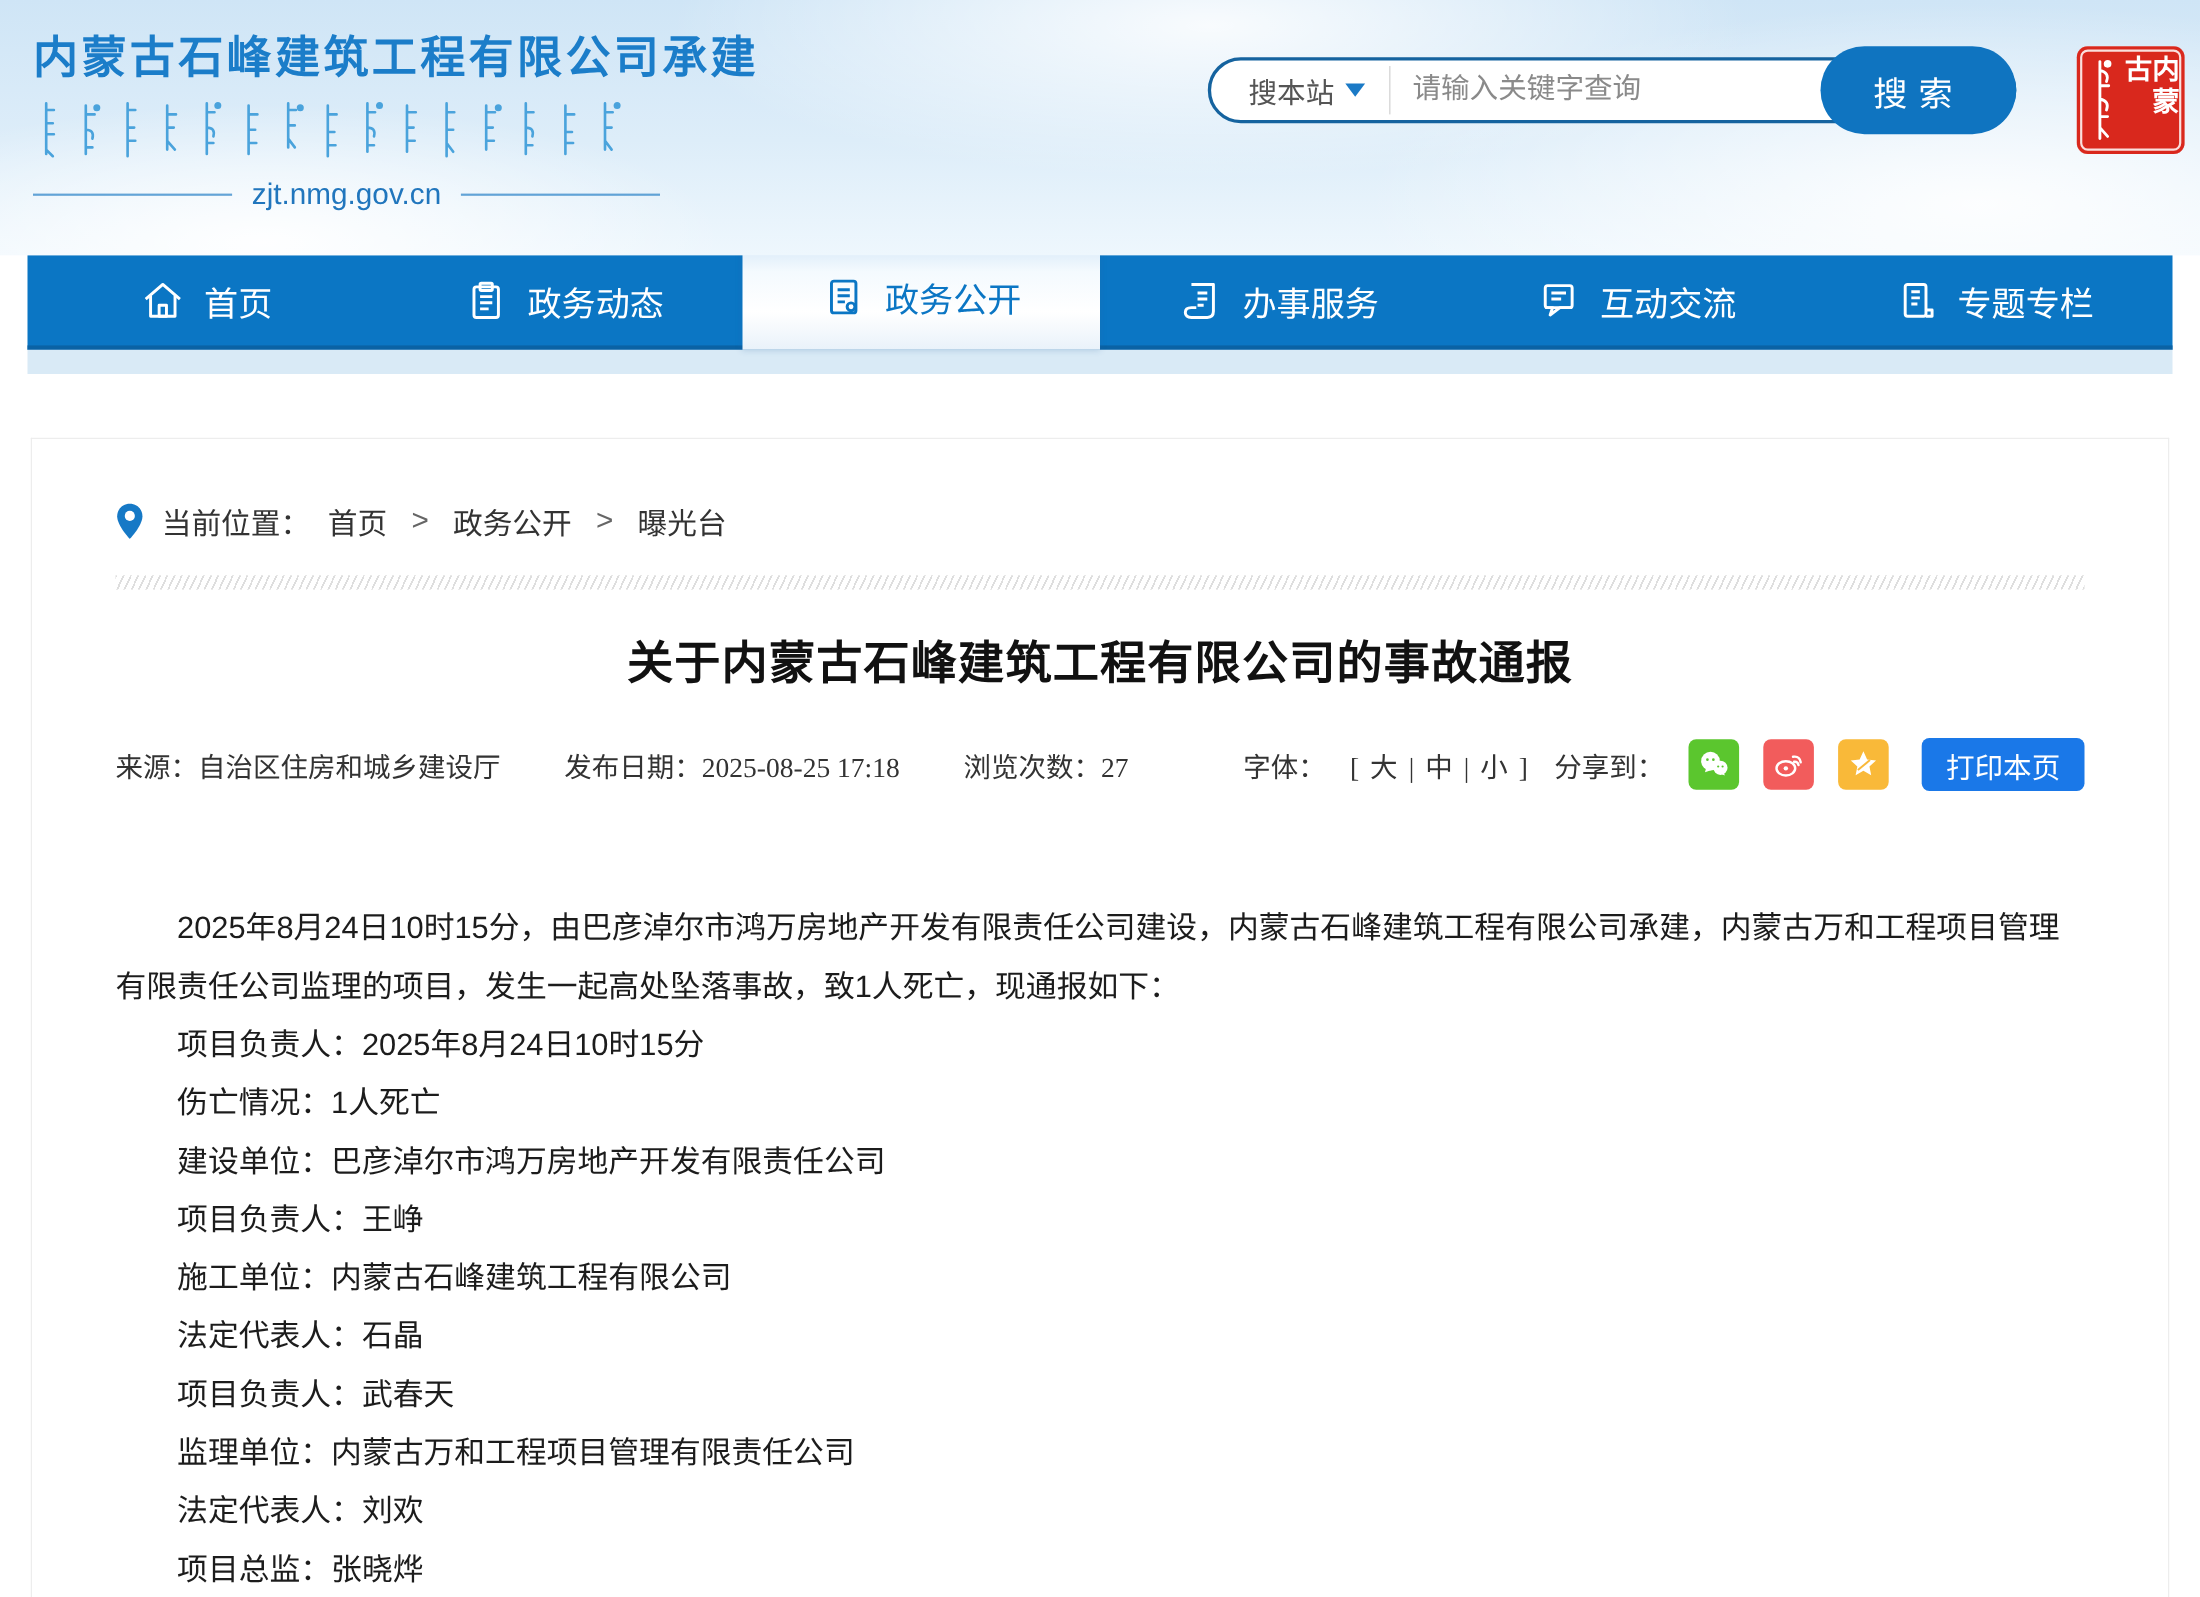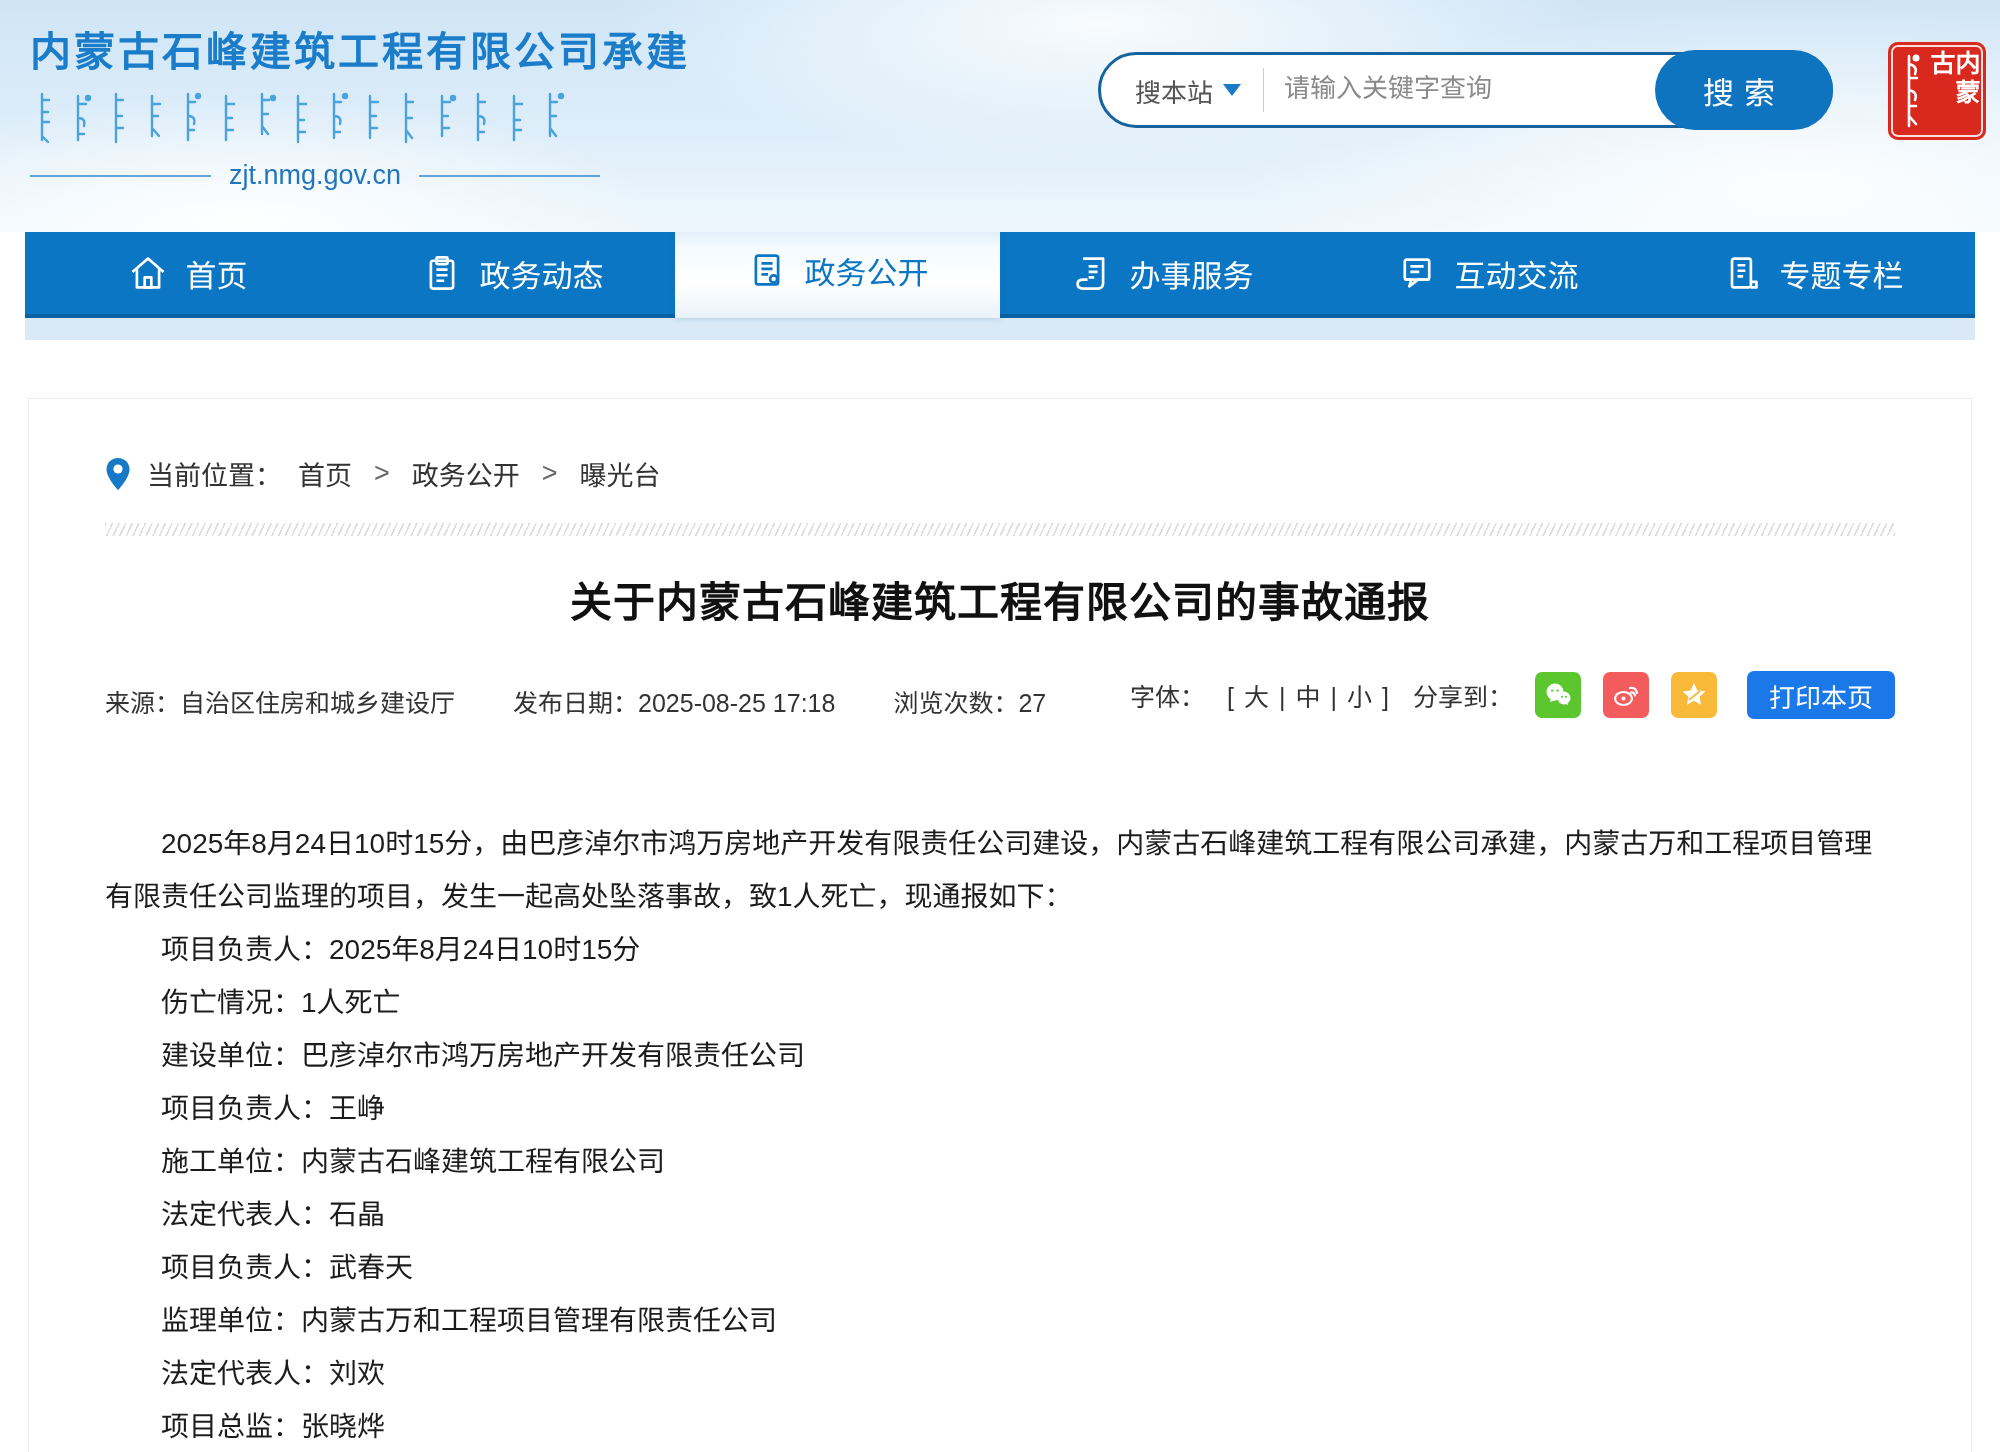--- a/index.html
+++ b/index.html
@@ -15,21 +15,21 @@
       linear-gradient(180deg,#cfe5f6 0%,#ddedf9 55%,#eef7fd 100%);
   }
   .logo { position:absolute; left:30px; top:18px; width:570px; }
   .site-name { font-size:41px; font-weight:bold; color:#1b7dc9; letter-spacing:3px; white-space:nowrap; }
   .mongolian { margin-top:12px; height:58px; }
   .url-row { margin-top:8px; display:flex; align-items:center; justify-content:center; gap:18px; }
   .url-row .rule { height:2px; background:#3f8fcd; flex:1; opacity:.8; }
   .site-url { font-size:27px; color:#2176bd; }
 
   
-  .search-wrap { position:absolute; left:1098px; top:52px; width:735px; height:76px;
+  .search-wrap { position:absolute; left:1098px; top:52px; width:735px; height:60px;
     background:#fff; border:3px solid #15639f; border-radius:42px; display:flex; align-items:center; }
   .search-scope { display:flex; align-items:center; gap:10px; padding:0 22px 0 34px;
     font-size:26px; color:#555; cursor:pointer; }
   .caret-down { width:0; height:0; border-left:9px solid transparent; border-right:9px solid transparent;
     border-top:12px solid #1b7ac6; }
   .search-divider { width:1px; height:44px; background:#ccc; }
   .search-input { flex:1; border:none; outline:none; font-size:26px; color:#333; padding:0 20px;
     background:transparent; font-family:Liberation Mono, monospace; }
   .search-input::placeholder { color:#8a8a8a; }
   .search-btn { width:178px; height:80px; margin:-3px -3px -3px 0; border:none; border-radius:42px;
@@ -60,21 +60,21 @@
   .pin { width:26px; height:34px; display:block; }
   .crumb { color:#333; cursor:pointer; }
   .crumb-sep { color:#666; padding:0 6px; }
 
   .hatch { margin-top:30px; height:13px;
     background:repeating-linear-gradient(115deg,#dedede 0px,#dedede 1.6px,#ffffff 1.6px,#ffffff 6px); }
 
   .article-title { margin-top:32px; text-align:center; font-size:42px; font-weight:bold; color:#111;
     letter-spacing:1px; }
 
-  .meta-row { margin-top:42px; display:flex; align-items:flex-end; justify-content:space-between; }
+  .meta-row { margin-top:42px; display:flex; align-items:center; justify-content:space-between;font-family:Liberation Serif, serif; }
   .meta-left { display:flex; align-items:center; gap:58px; font-size:25px; color:#333; }
   .meta-right { display:flex; align-items:center; gap:22px; font-size:25px; color:#333; }
   .font-sizes { letter-spacing:2px; }
   .font-size-link { cursor:pointer; padding:0 8px; }
   .share-icon { width:46px; height:46px; border-radius:7px; display:flex; align-items:center;
     justify-content:center; cursor:pointer; }
   .share-icon svg { width:30px; height:30px; display:block; }
   .print-btn { height:48px; padding:0 22px; margin-left:8px; background:#1a78e8; color:#fff; border:none;
     border-radius:7px; font-size:26px; cursor:pointer; font-family:inherit; }
 

